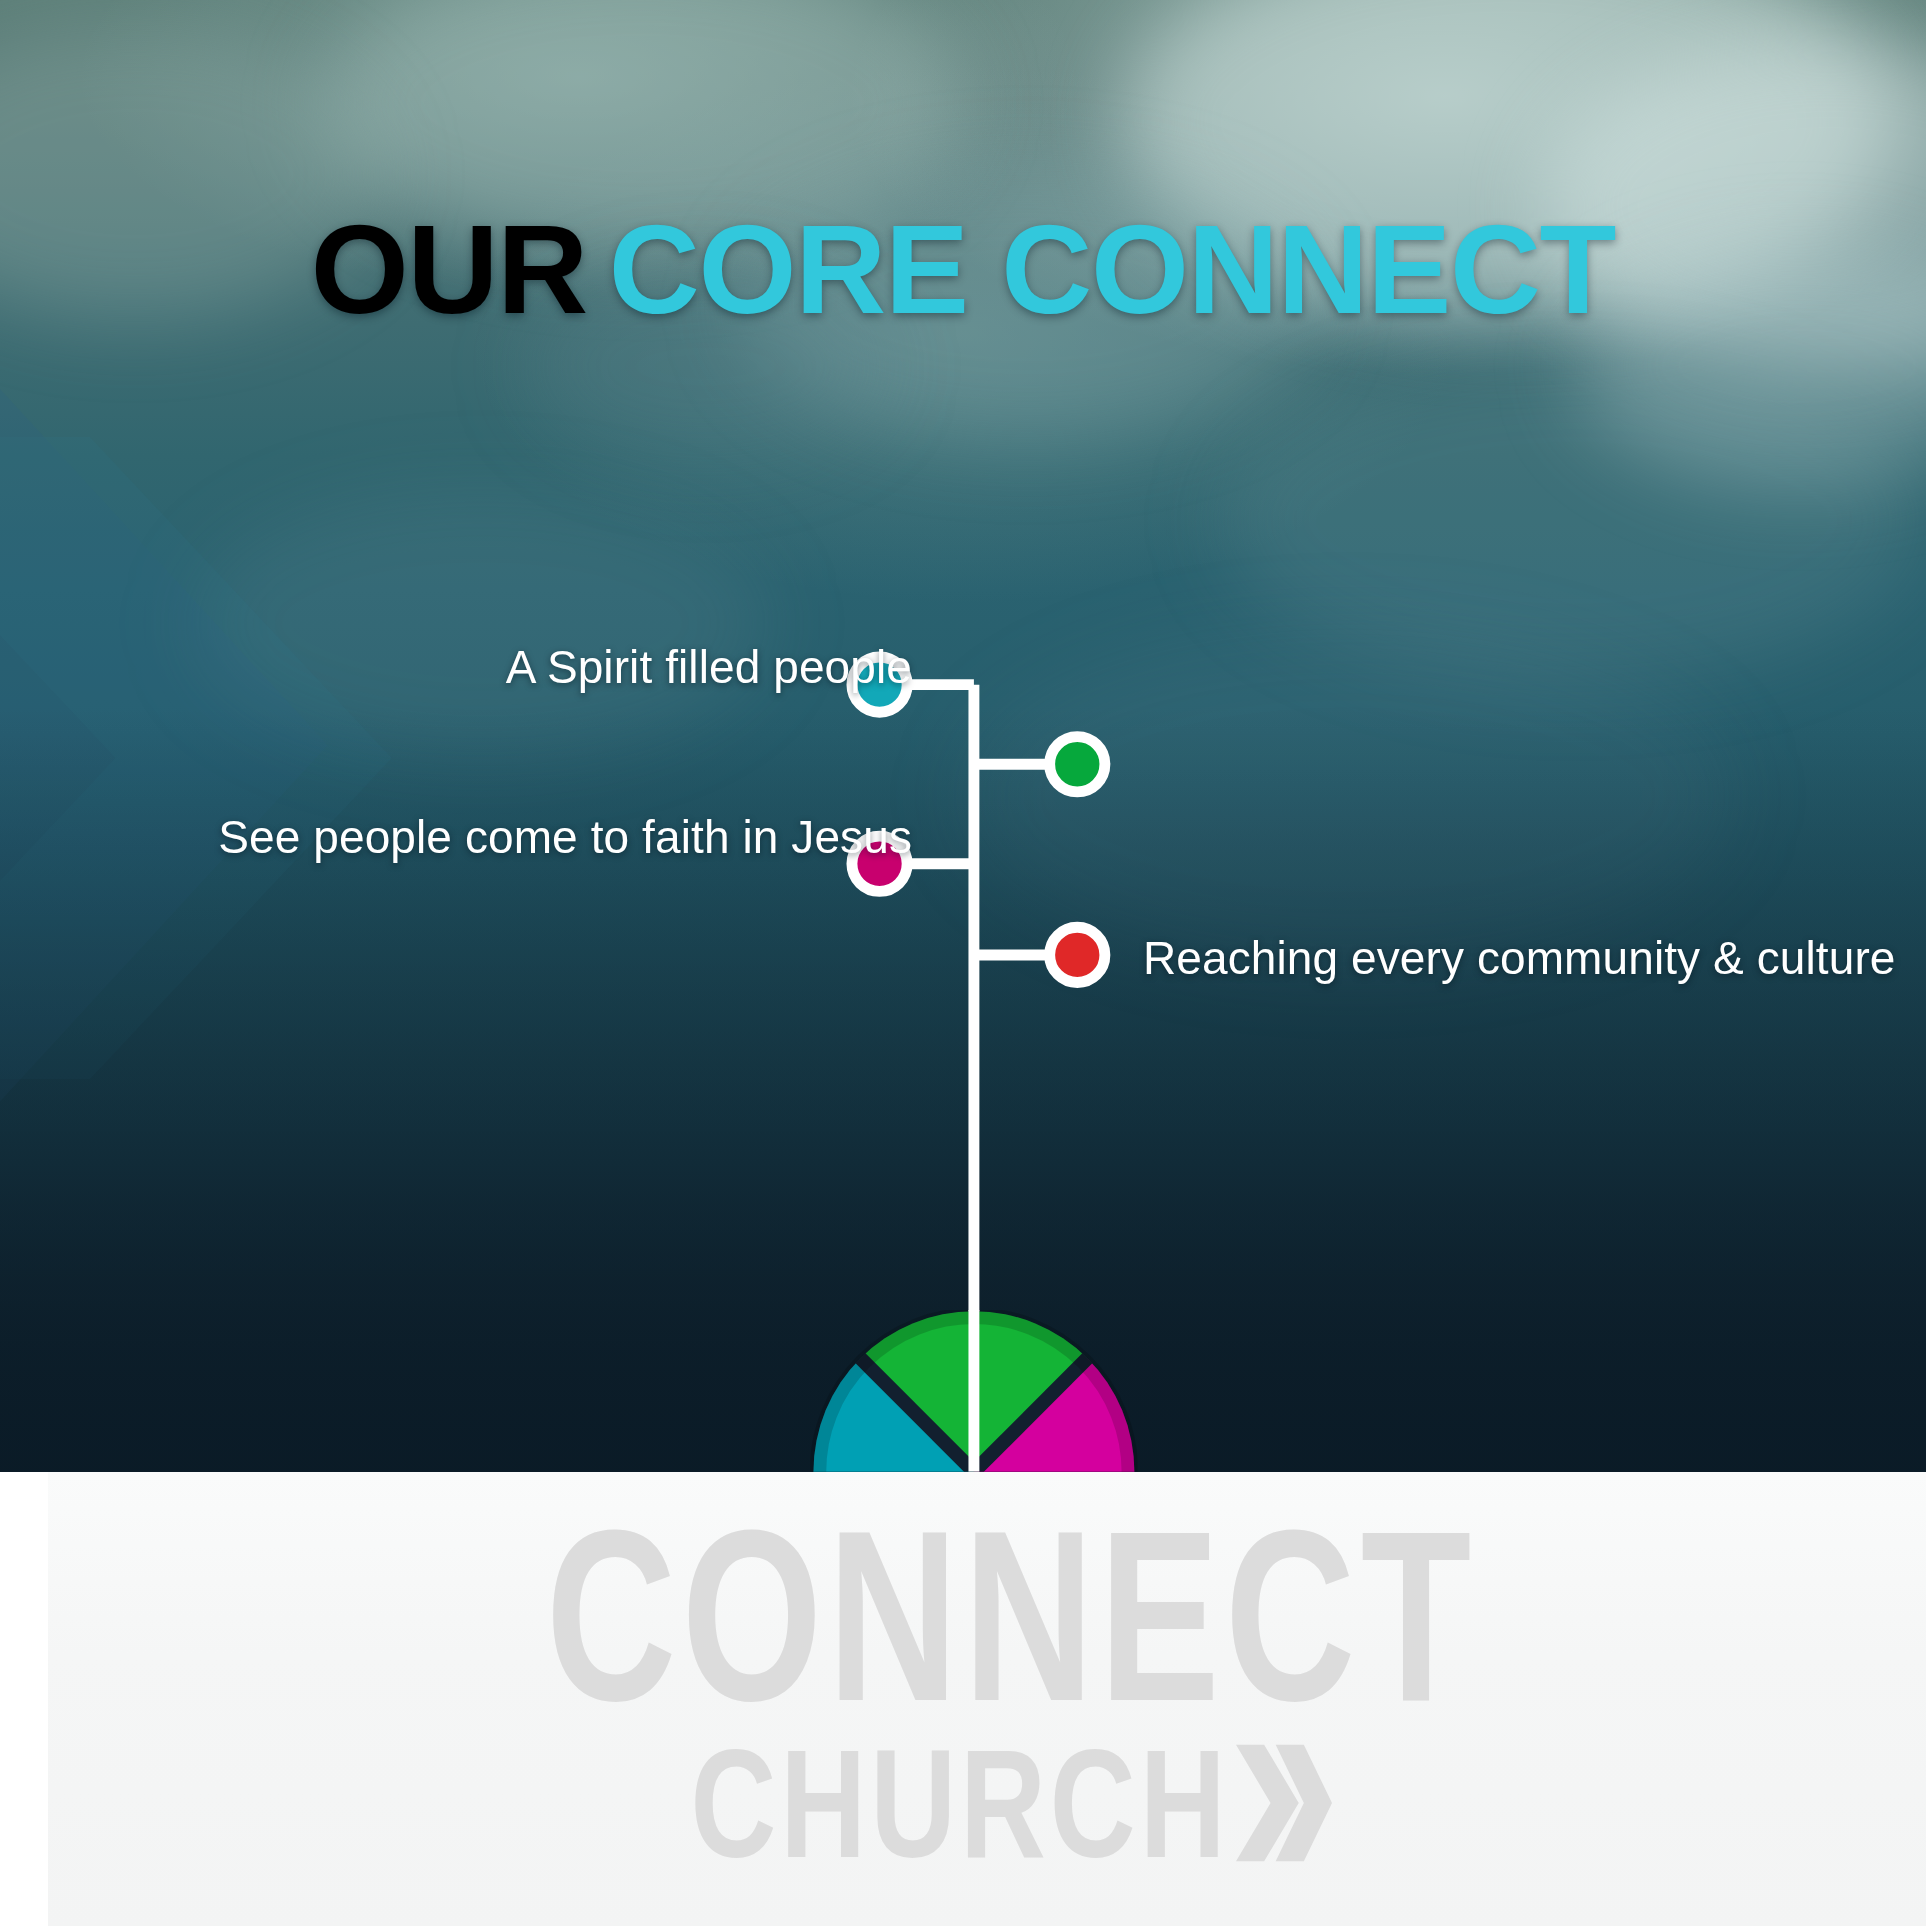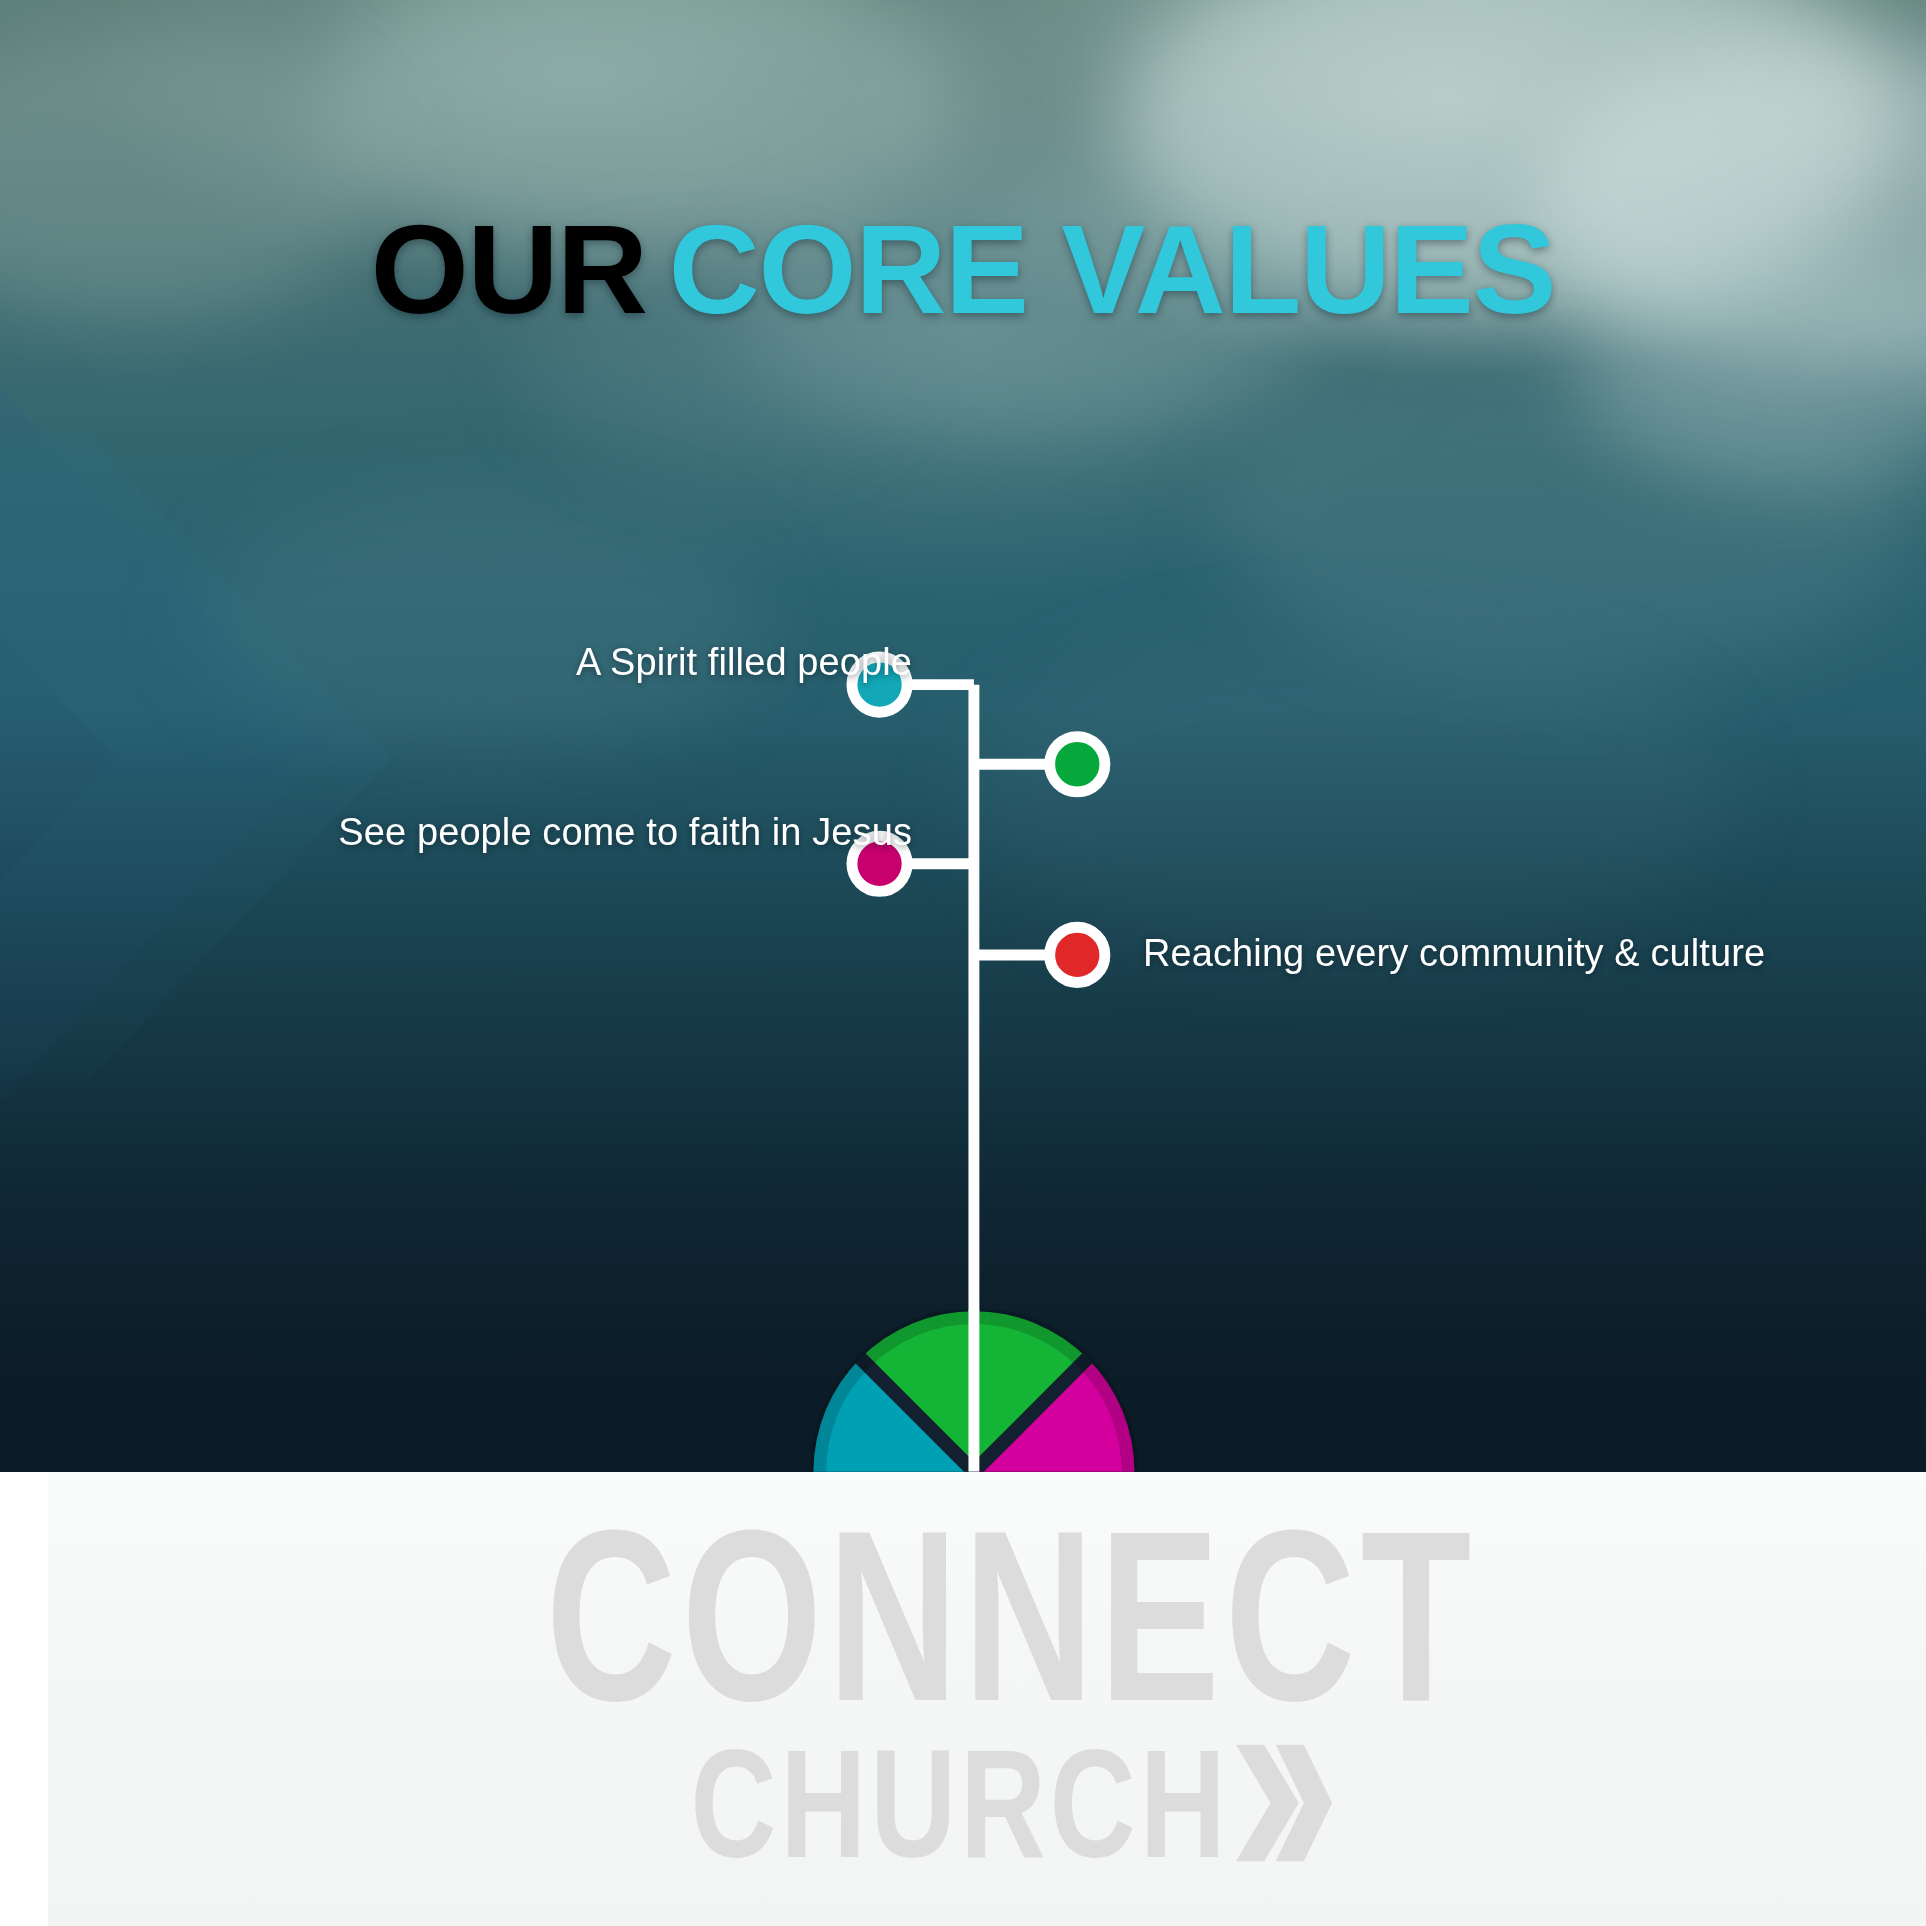--- a/index.html
+++ b/index.html
@@ -61,21 +61,21 @@
   #title .w{color:#000000;}
   #title .c{color:#32C8DC;}
   #title .sp{display:inline-block;width:22px;}
 
   
   #diagram{position:absolute;left:0;top:0;width:1926px;height:1472px;pointer-events:none;}
 
   
   .value-label{
     position:absolute;color:#ffffff;font-family:"Liberation Sans",sans-serif;
-    font-size:38px;line-height:1.10;font-weight:400;letter-spacing:0.1px;
+    font-size:46px;line-height:1.10;font-weight:400;letter-spacing:0.1px;
     text-shadow:0 1.9px 6.4px rgba(0,18,28,.50);
   }
   .v-left{text-align:right;}
   .v-right{text-align:left;}
 
   #label-spirit{right:1014px;top:642px;width:770px;}
   #label-faith{right:1014px;top:812px;width:770px;}
   #label-kingdom{left:1136px;top:719px;width:770px;}
   #label-reaching{left:1136px;top:933px;width:770px;margin-left:7px;}
 
@@ -123,21 +123,21 @@
 
     <svg id="chevron-mark" viewBox="0 0 1500 1300">
       <polygon points="0,0 560,0 1130,620 560,1240 0,1240 570,620" fill="#2b5f86" opacity="0.55"></polygon>
       <polygon points="330,140 760,140 1230,640 760,1140 330,1140 800,640" fill="#2f7b95" opacity="0.30"></polygon>
     </svg>
 
     <div id="vignette"></div>
   </div>
 
   <div id="title">
-    <span class="w">OUR</span><span class="sp"></span><span class="c">CORE VALUES</span>
+    <span class="w">OUR</span><span class="sp"></span><span class="c">CORE CONNECT</span>
   </div>
 
   <svg id="diagram" viewBox="0 0 3000 2292">
     <g stroke="#ffffff" stroke-width="17" fill="none" stroke-linecap="butt">
 
       <path d="M1517,1066 L1517,2292"></path>
 
       <path d="M1410,1066 L1517,1066"></path>
 
       <path d="M1517,1190 L1635,1190"></path>

